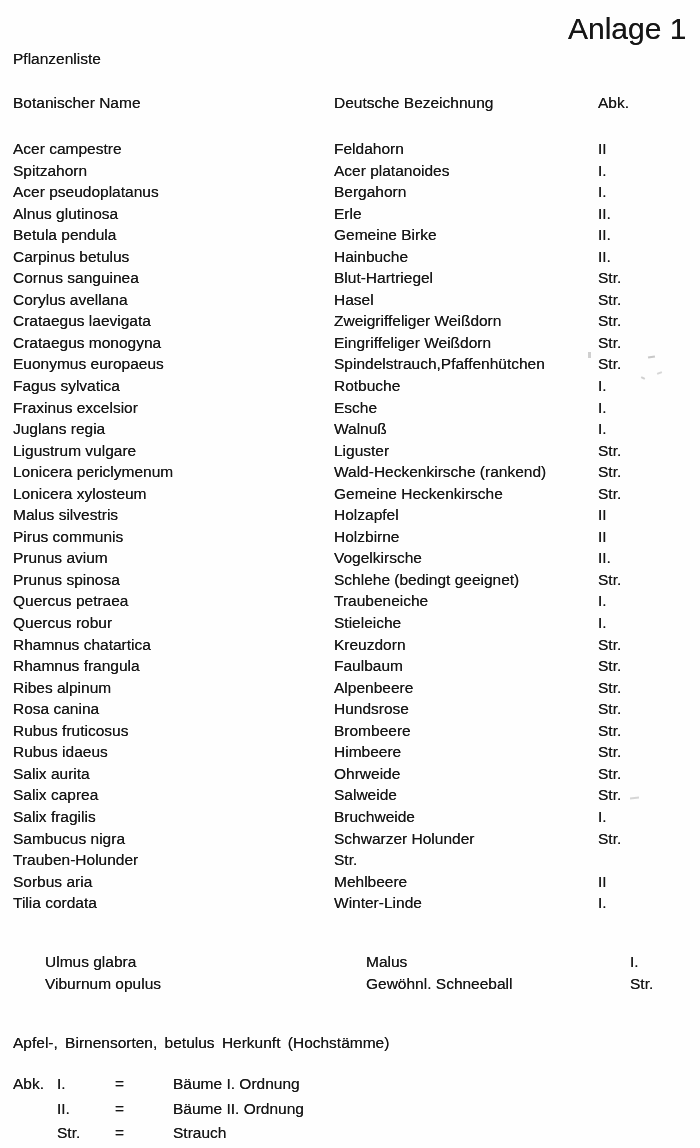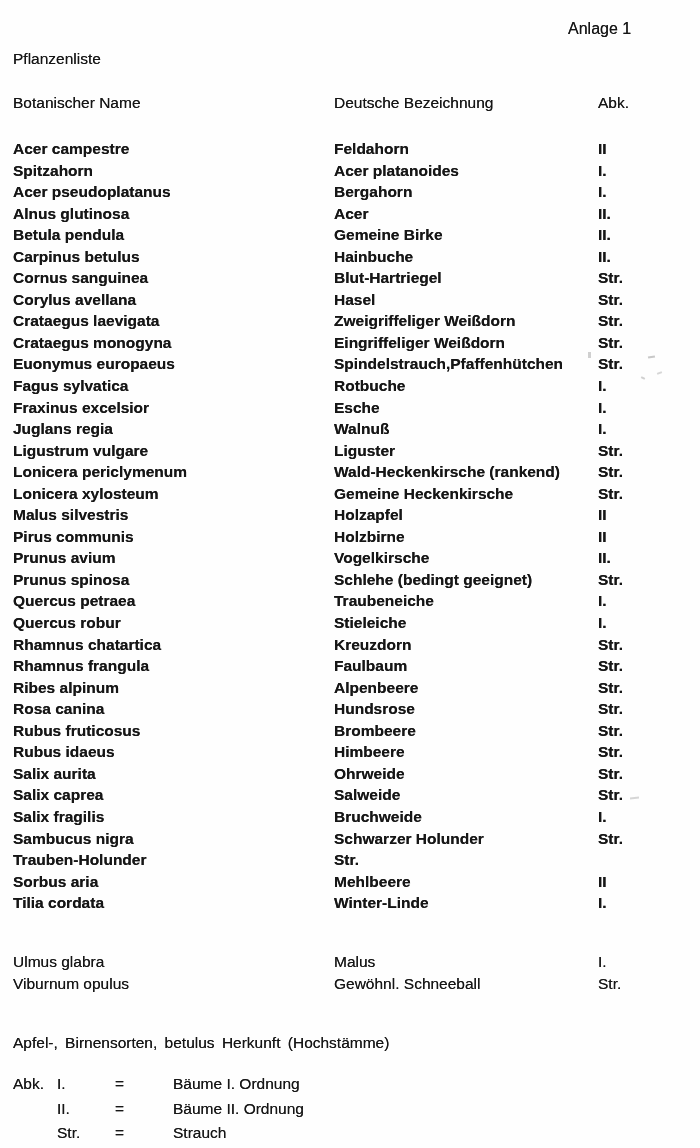--- a/index.html
+++ b/index.html
@@ -7,41 +7,41 @@
     position:relative;
     width:700px;height:1148px;
     background:#fefefe;
     font-family:"Liberation Sans","DejaVu Sans",sans-serif;
     color:#161616;
     overflow:hidden;
     text-shadow:0 0 0.4px rgba(0,0,0,0.75);
   }
   .annex{
     position:absolute;left:568px;top:14px;
-    font-size:16px;line-height:30px;white-space:nowrap;
+    font-size:30px;line-height:30px;white-space:nowrap;
   }
   .doc-title{
     position:absolute;left:13px;top:49px;
     font-size:15.5px;font-weight:normal;line-height:20px;
   }
   .grid-row{
     display:grid;
     grid-template-columns:321px 264px 1fr;
     white-space:nowrap;
   }
   .header-row{
     position:absolute;left:13px;top:93px;right:0;
     font-size:15.5px;line-height:20px;
   }
   .rows{
     position:absolute;left:13px;right:0;
     font-size:15.5px;
   }
-  .rows-primary{top:138px;font-weight:bold;}
-  .rows-secondary{top:951px;}
+  .rows-primary{top:138px;}
+  .rows-secondary{top:951px;margin-left:32px;}
   .rows .grid-row{height:21.55px;line-height:21.55px;}
   .note{
     position:absolute;left:13px;top:1033px;
     font-size:15.5px;line-height:20px;word-spacing:3px;white-space:nowrap;
   }
   .legend{
     position:absolute;left:13px;top:1072px;right:0;
     font-size:15.5px;
   }
   .legend-row{
@@ -82,21 +82,21 @@
         <span>Acer platanoides</span>
         <span>I.</span>
       </div>
       <div class="grid-row">
         <span>Acer pseudoplatanus</span>
         <span>Bergahorn</span>
         <span>I.</span>
       </div>
       <div class="grid-row">
         <span>Alnus glutinosa</span>
-        <span>Acer</span>
+        <span>Erle</span>
         <span>II.</span>
       </div>
       <div class="grid-row">
         <span>Betula pendula</span>
         <span>Gemeine Birke</span>
         <span>II.</span>
       </div>
       <div class="grid-row">
         <span>Carpinus betulus</span>
         <span>Hainbuche</span>

